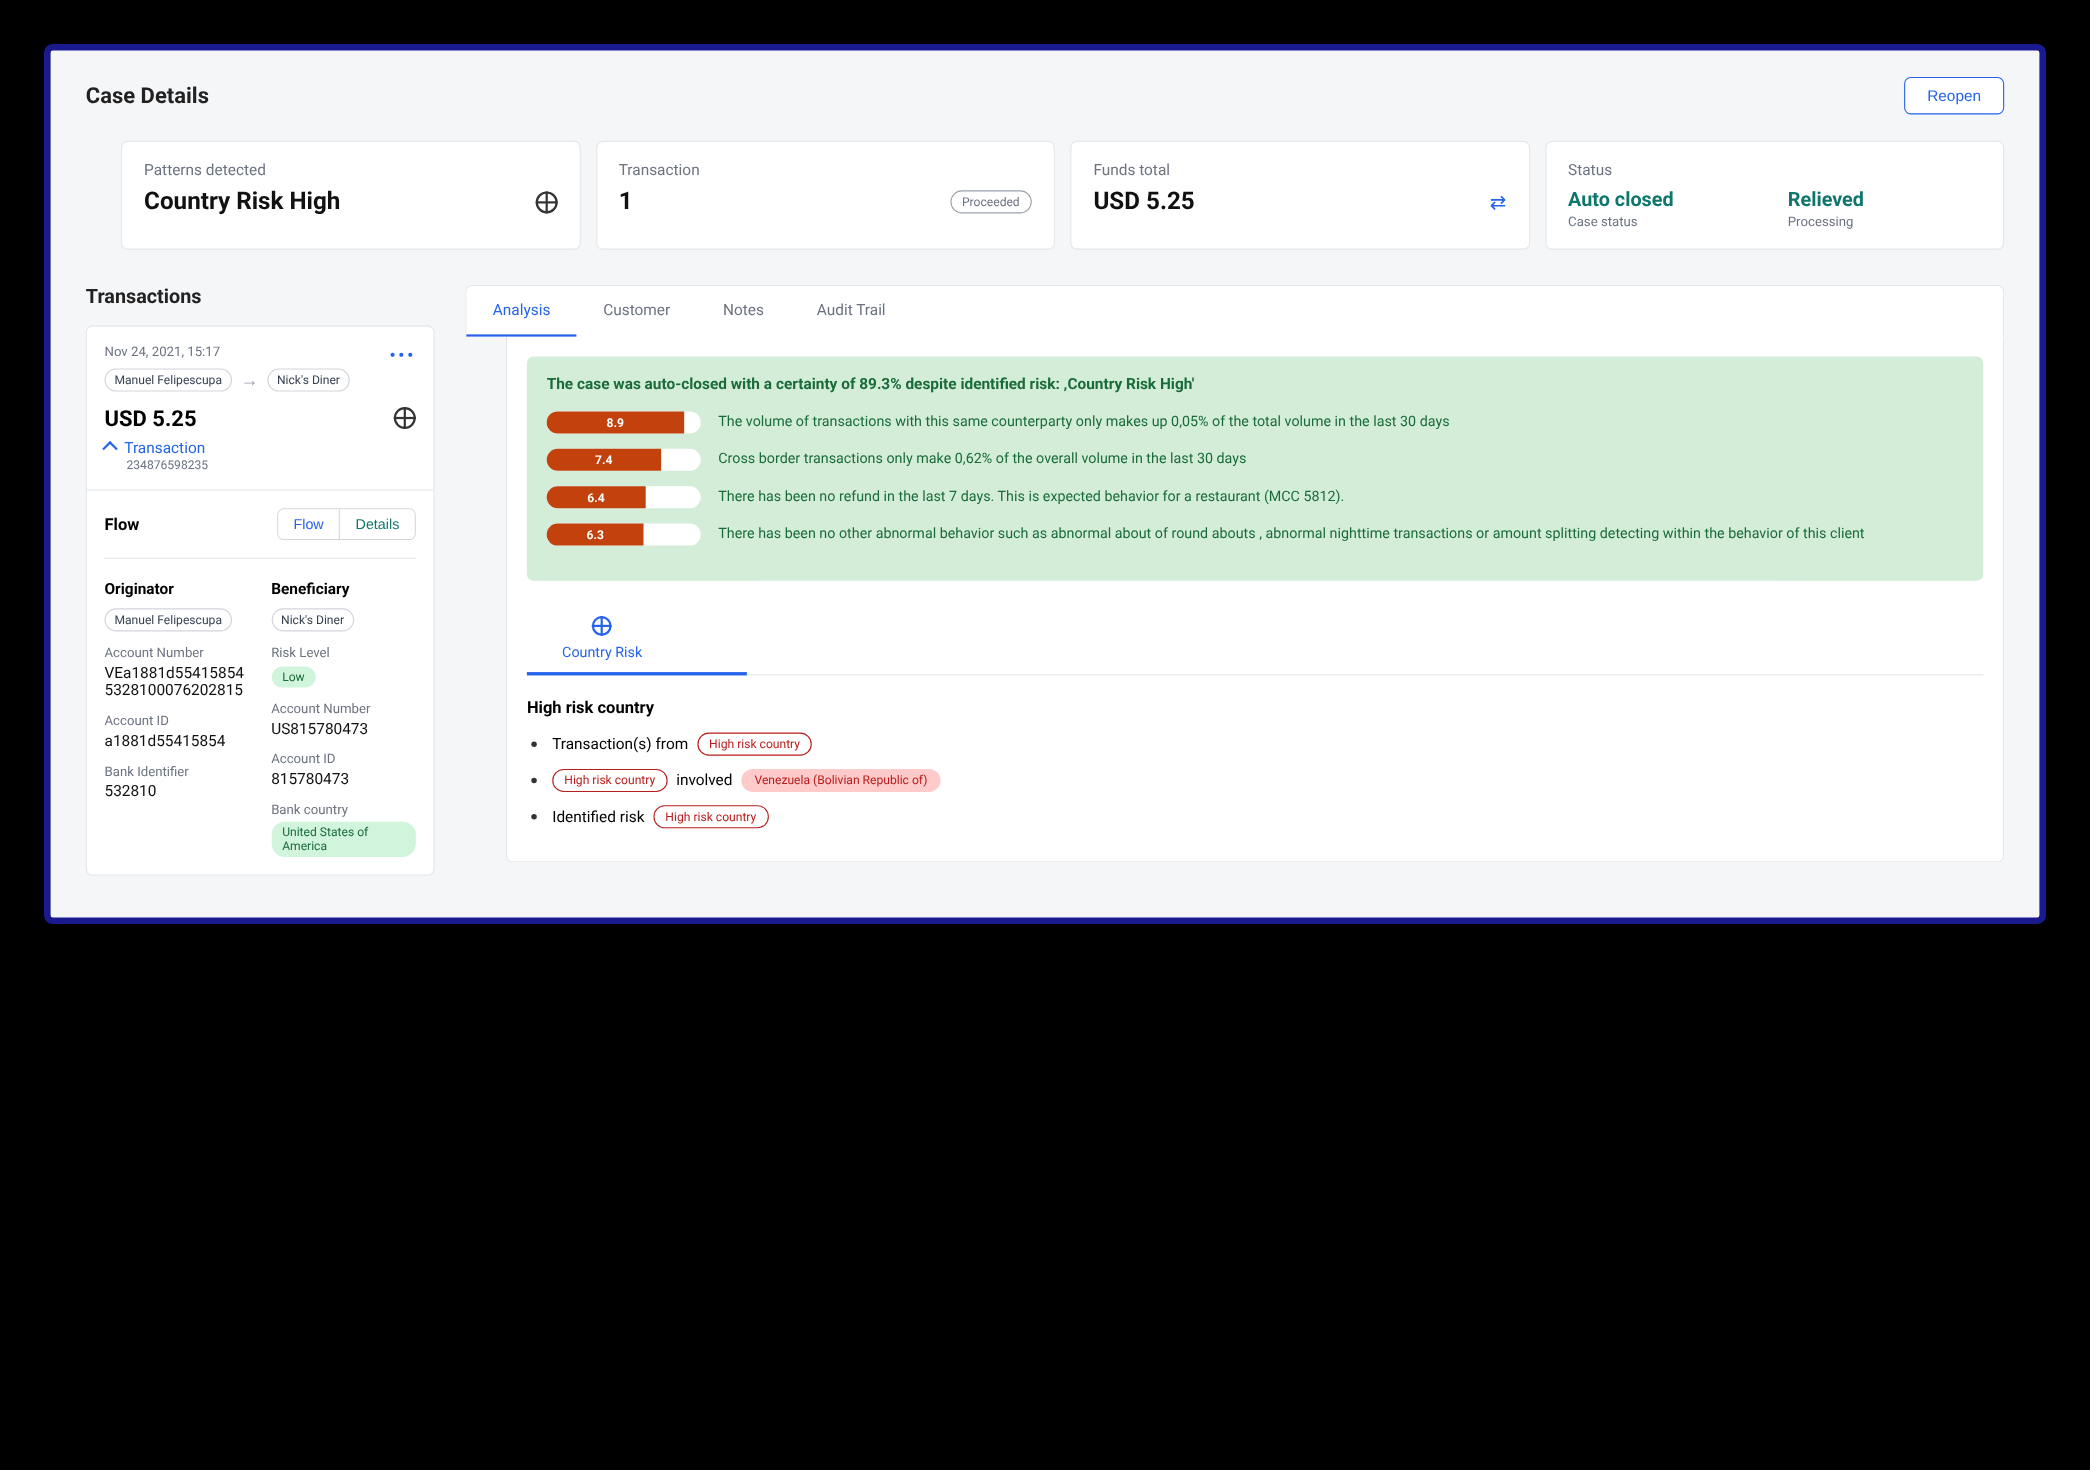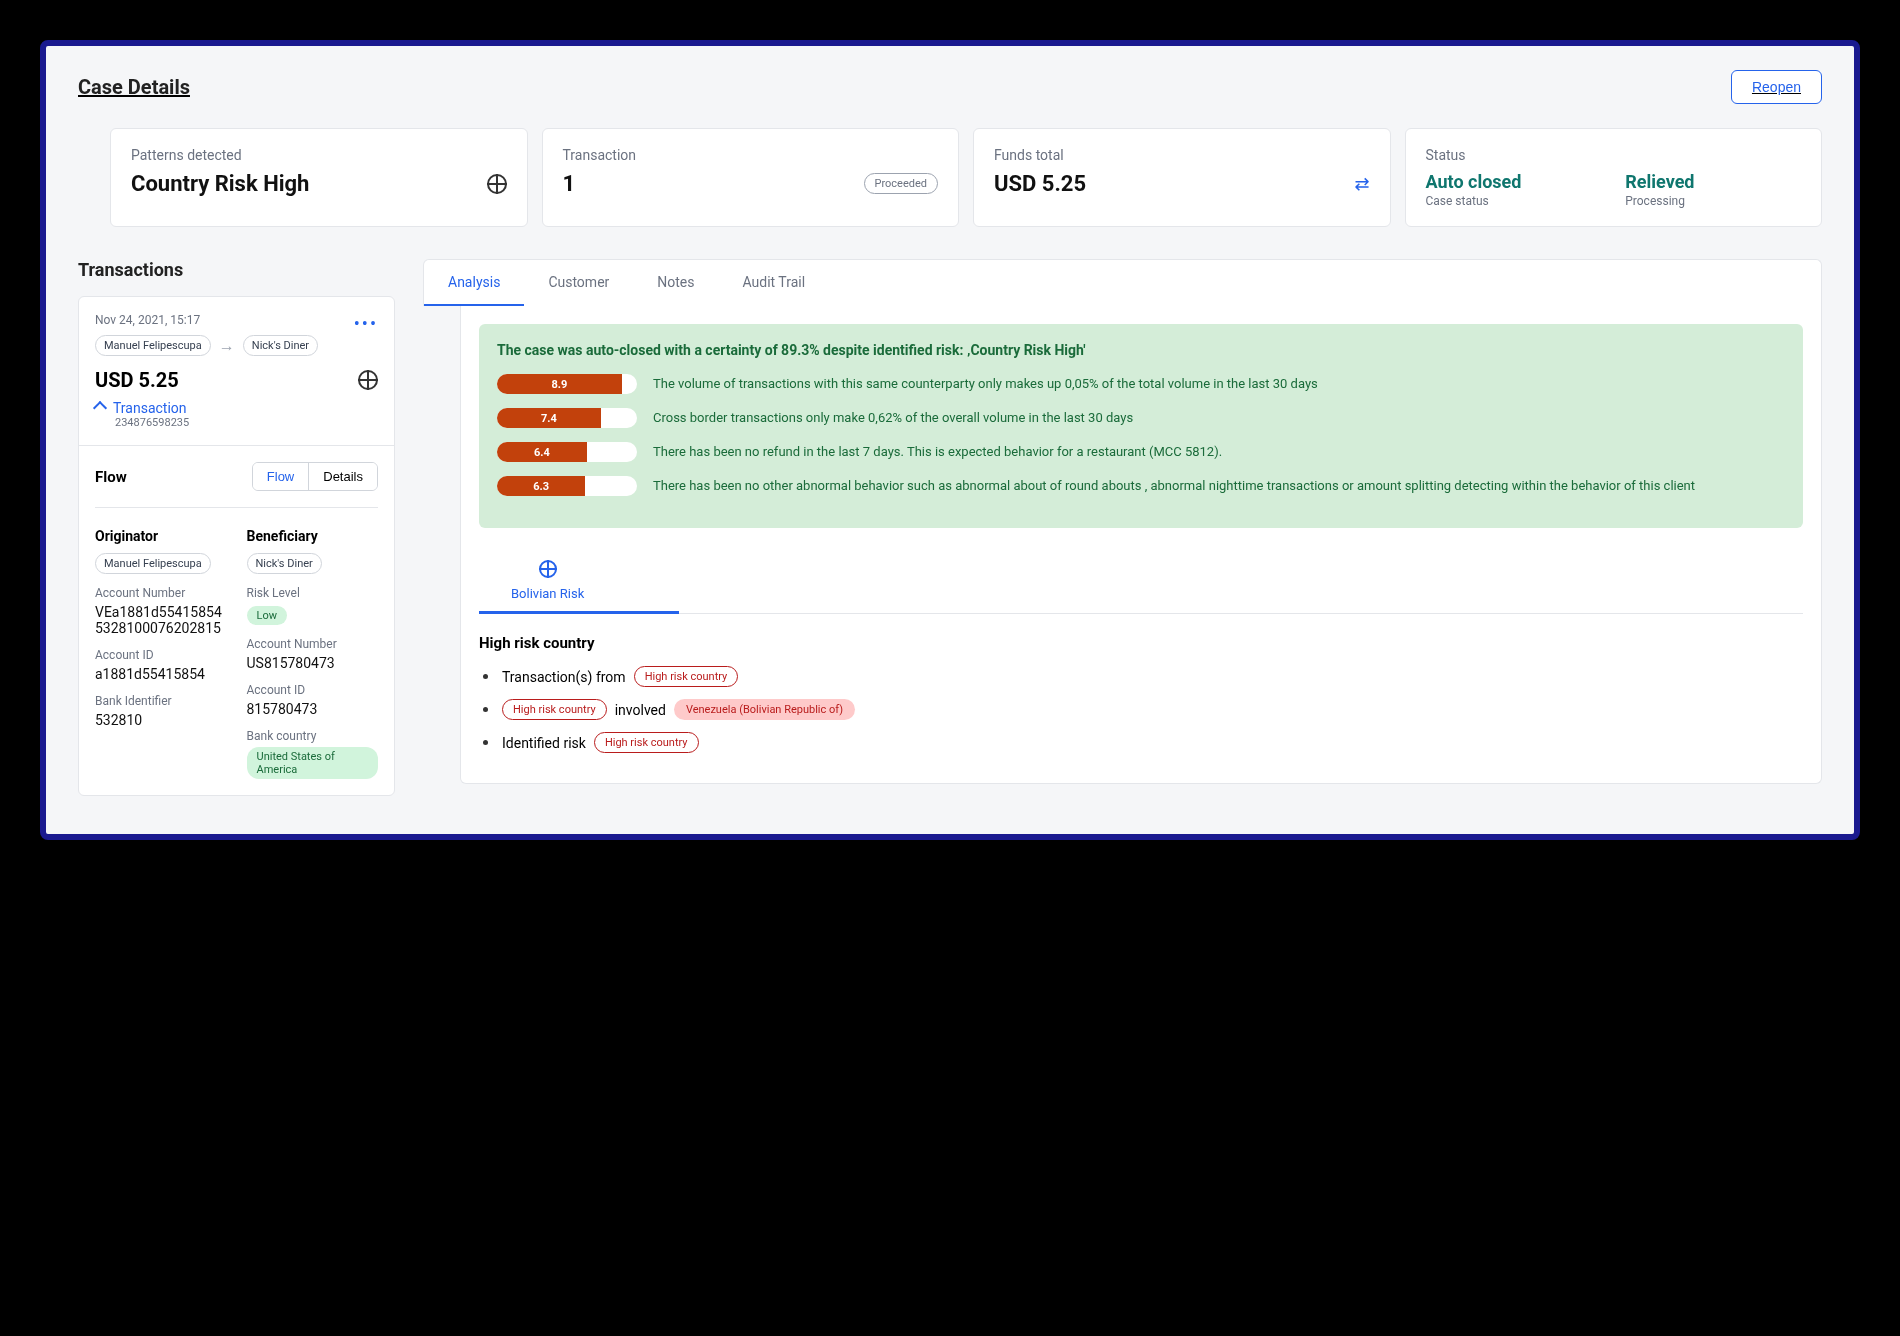--- a/index.html
+++ b/index.html
@@ -1,18 +1,18 @@
 <!DOCTYPE html>
 <html><head>
 <meta charset="utf-8">
 <style>
 * { box-sizing: border-box; margin: 0; padding: 0; }
 body { font-family: -apple-system, BlinkMacSystemFont, 'Segoe UI', Roboto, sans-serif; background: #000; padding: 40px; }
 .frame { background: #f5f6f8; border: 6px solid #1a1a8f; border-radius: 8px; padding: 24px 32px; min-height: 800px; }
-.header { display: flex; justify-content: space-between; align-items: center; margin-bottom: 24px; text-decoration: underline; }
+.header { display: flex; justify-content: space-between; align-items: center; margin-bottom: 24px; }
 .header h1 { font-size: 20px; font-weight: 700; color: #222; }
 .reopen-btn { border: 1px solid #2563eb; color: #2563eb; background: #fff; padding: 8px 20px; border-radius: 6px; font-size: 14px; cursor: pointer; }
 .summary { display: grid; grid-template-columns: 1fr 1fr 1fr 1fr; gap: 14px; margin-bottom: 32px; padding-left: 32px; }
 .card { background: #fff; border: 1px solid #e4e6ea; border-radius: 6px; padding: 18px 20px; }
 .card-label { font-size: 14px; color: #6b7280; margin-bottom: 8px; }
 .card-value { font-size: 22px; font-weight: 700; color: #111; display: flex; align-items: center; gap: 10px; }
 .card-row { display: flex; justify-content: space-between; align-items: center; }
 .globe-icon { width: 20px; height: 20px; border: 2px solid #333; border-radius: 50%; position: relative; display: inline-block; }
 .globe-icon::before { content: ''; position: absolute; top: -2px; left: 7px; width: 2px; height: 20px; background: #333; }
 .globe-icon::after { content: ''; position: absolute; top: 7px; left: -2px; width: 20px; height: 2px; background: #333; }
@@ -34,21 +34,21 @@
 .arrow { color: #9ca3af; }
 .more-icon { color: #2563eb; font-size: 18px; letter-spacing: 2px; cursor: pointer; }
 .txn-amount { font-size: 20px; font-weight: 700; margin: 12px 0 8px; display: flex; justify-content: space-between; align-items: center; }
 .txn-collapse { display: flex; align-items: center; gap: 8px; color: #2563eb; font-size: 14px; cursor: pointer; }
 .chevron { width: 10px; height: 10px; border-left: 2px solid #2563eb; border-top: 2px solid #2563eb; transform: rotate(45deg); display: inline-block; }
 .txn-id { font-size: 11px; color: #6b7280; margin-left: 20px; }
 .flow-section { border-top: 1px solid #e4e6ea; padding: 16px; }
 .flow-head { display: flex; justify-content: space-between; align-items: center; margin-bottom: 16px; }
 .flow-title { font-size: 15px; font-weight: 700; }
 .toggle-group { display: flex; border: 1px solid #d1d5db; border-radius: 6px; overflow: hidden; }
-.toggle-btn { padding: 6px 14px; font-size: 13px; background: #fff; border: none; cursor: pointer; color: #000000; }
+.toggle-btn { padding: 6px 14px; font-size: 13px; background: #fff; border: none; cursor: pointer; color: #0f766e; }
 .toggle-btn.active { color: #2563eb; border-right: 1px solid #d1d5db; }
 .parties { display: flex; gap: 20px; border-top: 1px solid #e4e6ea; padding-top: 20px; }
 .party { flex: 1; }
 .party h4 { font-size: 14px; font-weight: 700; margin-bottom: 8px; }
 .field-lbl { font-size: 12px; color: #6b7280; margin-top: 12px; margin-bottom: 4px; }
 .field-val { font-size: 14px; color: #111; word-break: break-all; }
 .pill-green { background: #d1f4dc; color: #1a6b3a; border: none; font-size: 11px; padding: 3px 10px; border-radius: 12px; display: inline-block; }
 .right-col { flex: 1; }
 .tabs { display: flex; background: #fff; border: 1px solid #e4e6ea; border-bottom: none; border-radius: 6px 6px 0 0; }
 .tab { padding: 14px 24px; font-size: 14px; color: #6b7280; cursor: pointer; }
@@ -214,21 +214,21 @@
                 <div class="score-bar">
                   <div class="score-fill" style="width:63%">6.3</div>
                 </div>
                 <div class="score-text">There has been no other abnormal behavior such as abnormal about of round abouts , abnormal nighttime transactions or amount splitting detecting within the behavior of this client</div>
               </div>
             </div>
         </div>
         <div class="risk-tabs">
           <div class="risk-tab">
             <span class="globe-icon-blue"></span>
-            <span>Bolivian Risk</span>
+            <span>Country Risk</span>
           </div>
           <div class="risk-tab-underline"></div>
         </div>
         <div class="risk-detail">
           <h3>High risk country</h3>
           <div class="risk-item">
             <span class="bullet"></span>
             <span>Transaction(s) from</span>
             <span class="pill-outline-red">High risk country</span>
           </div>

